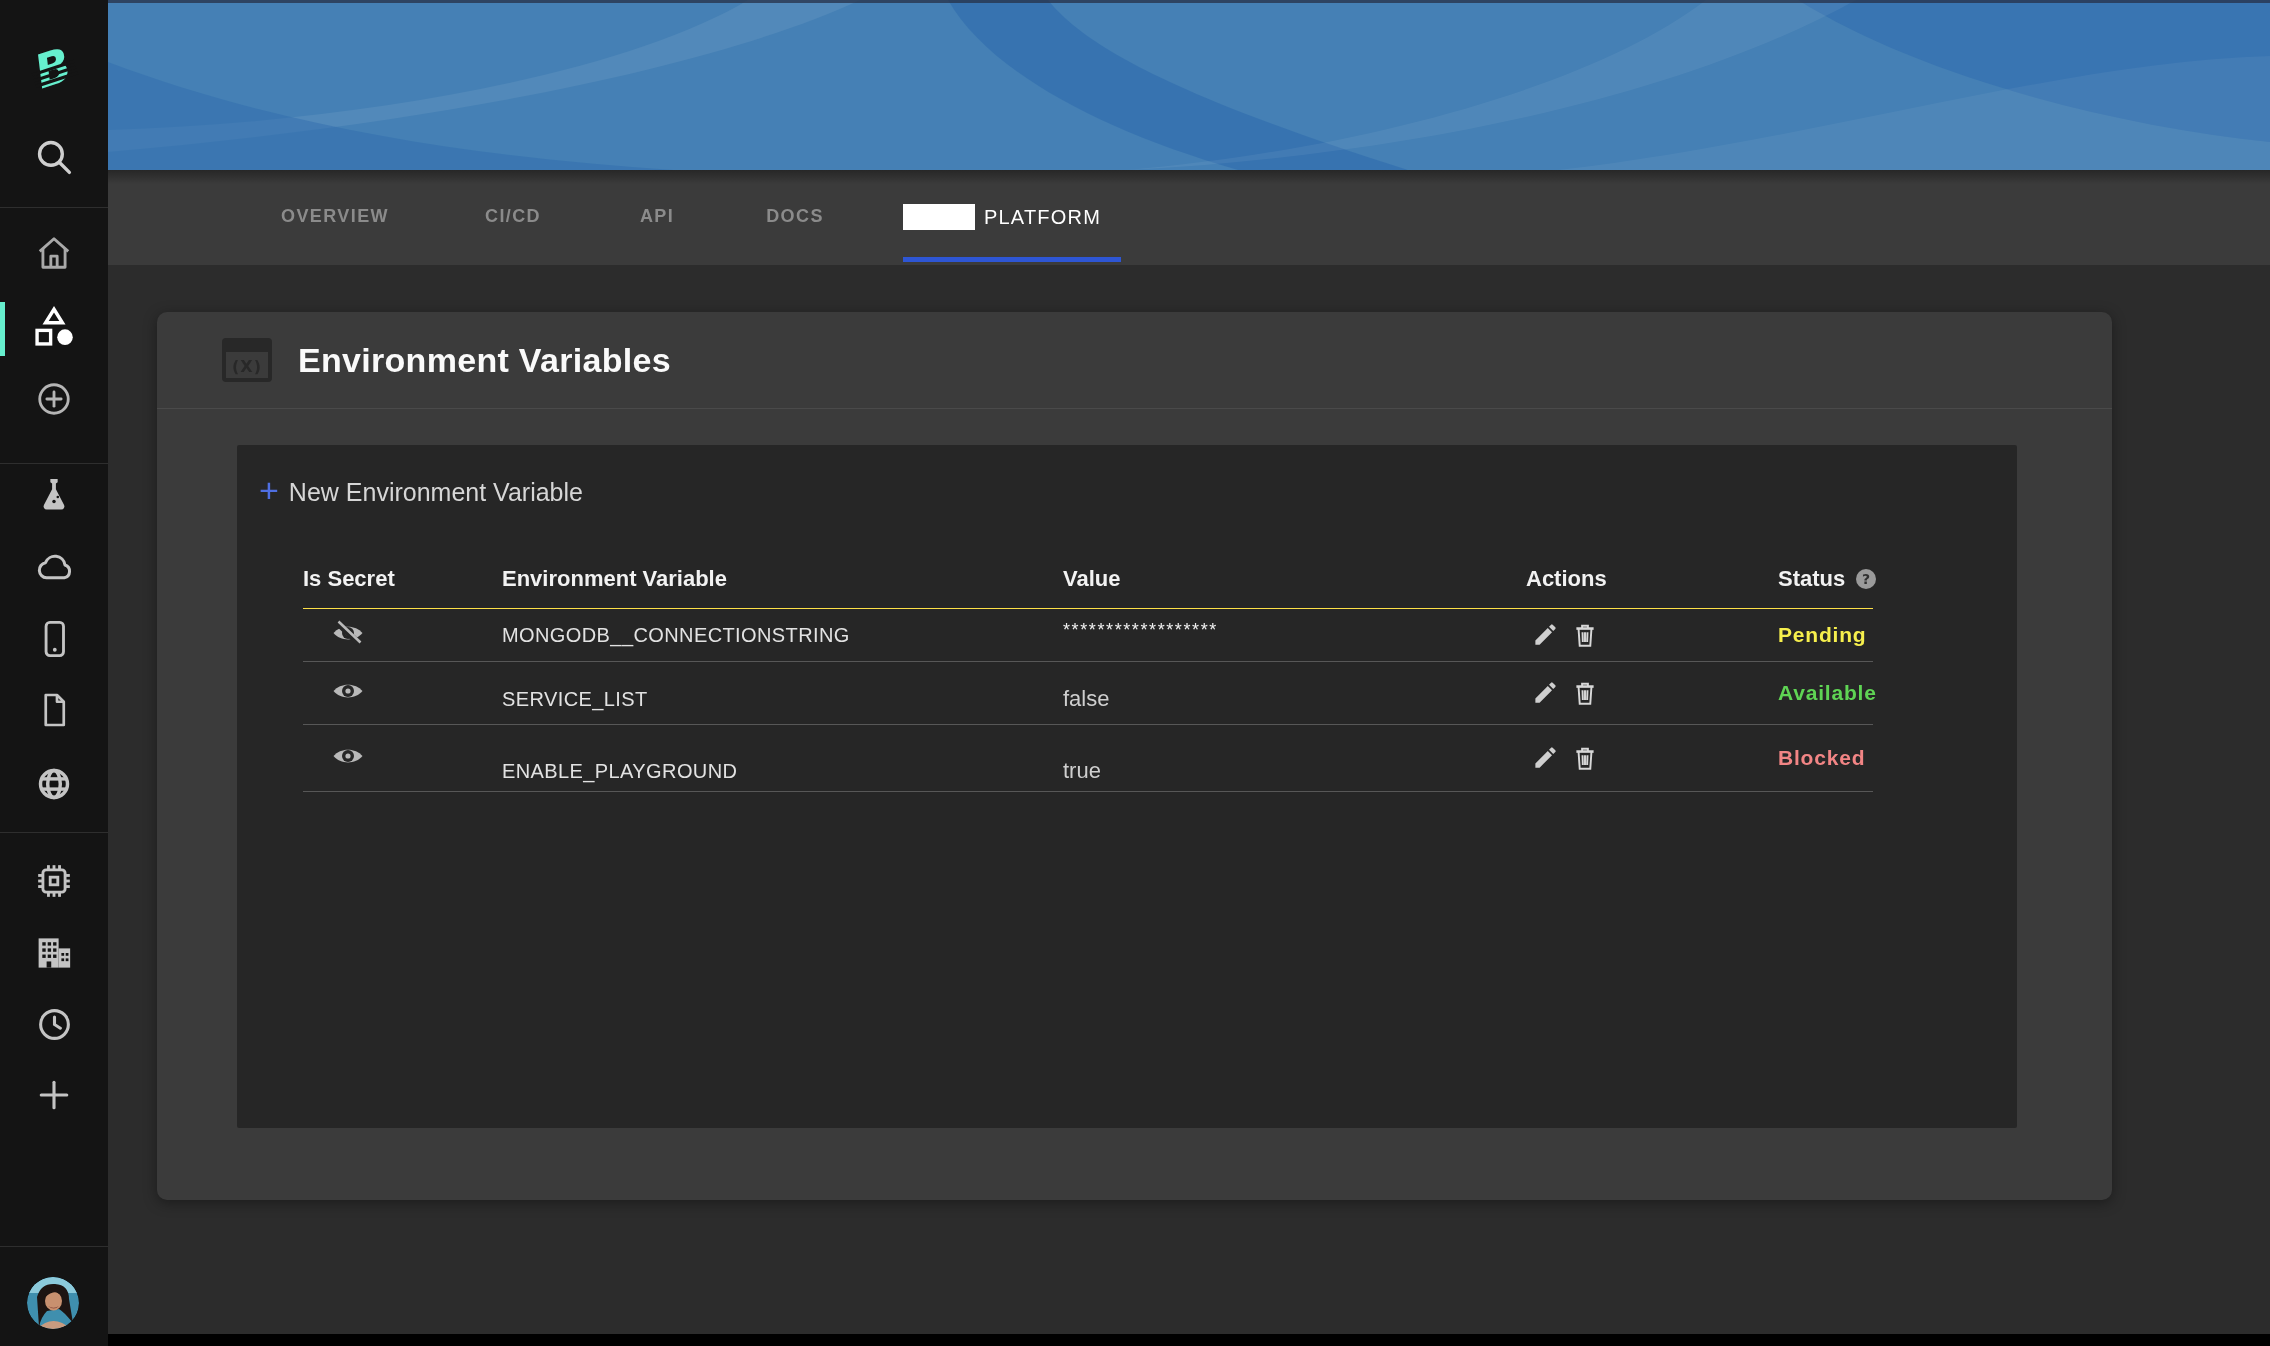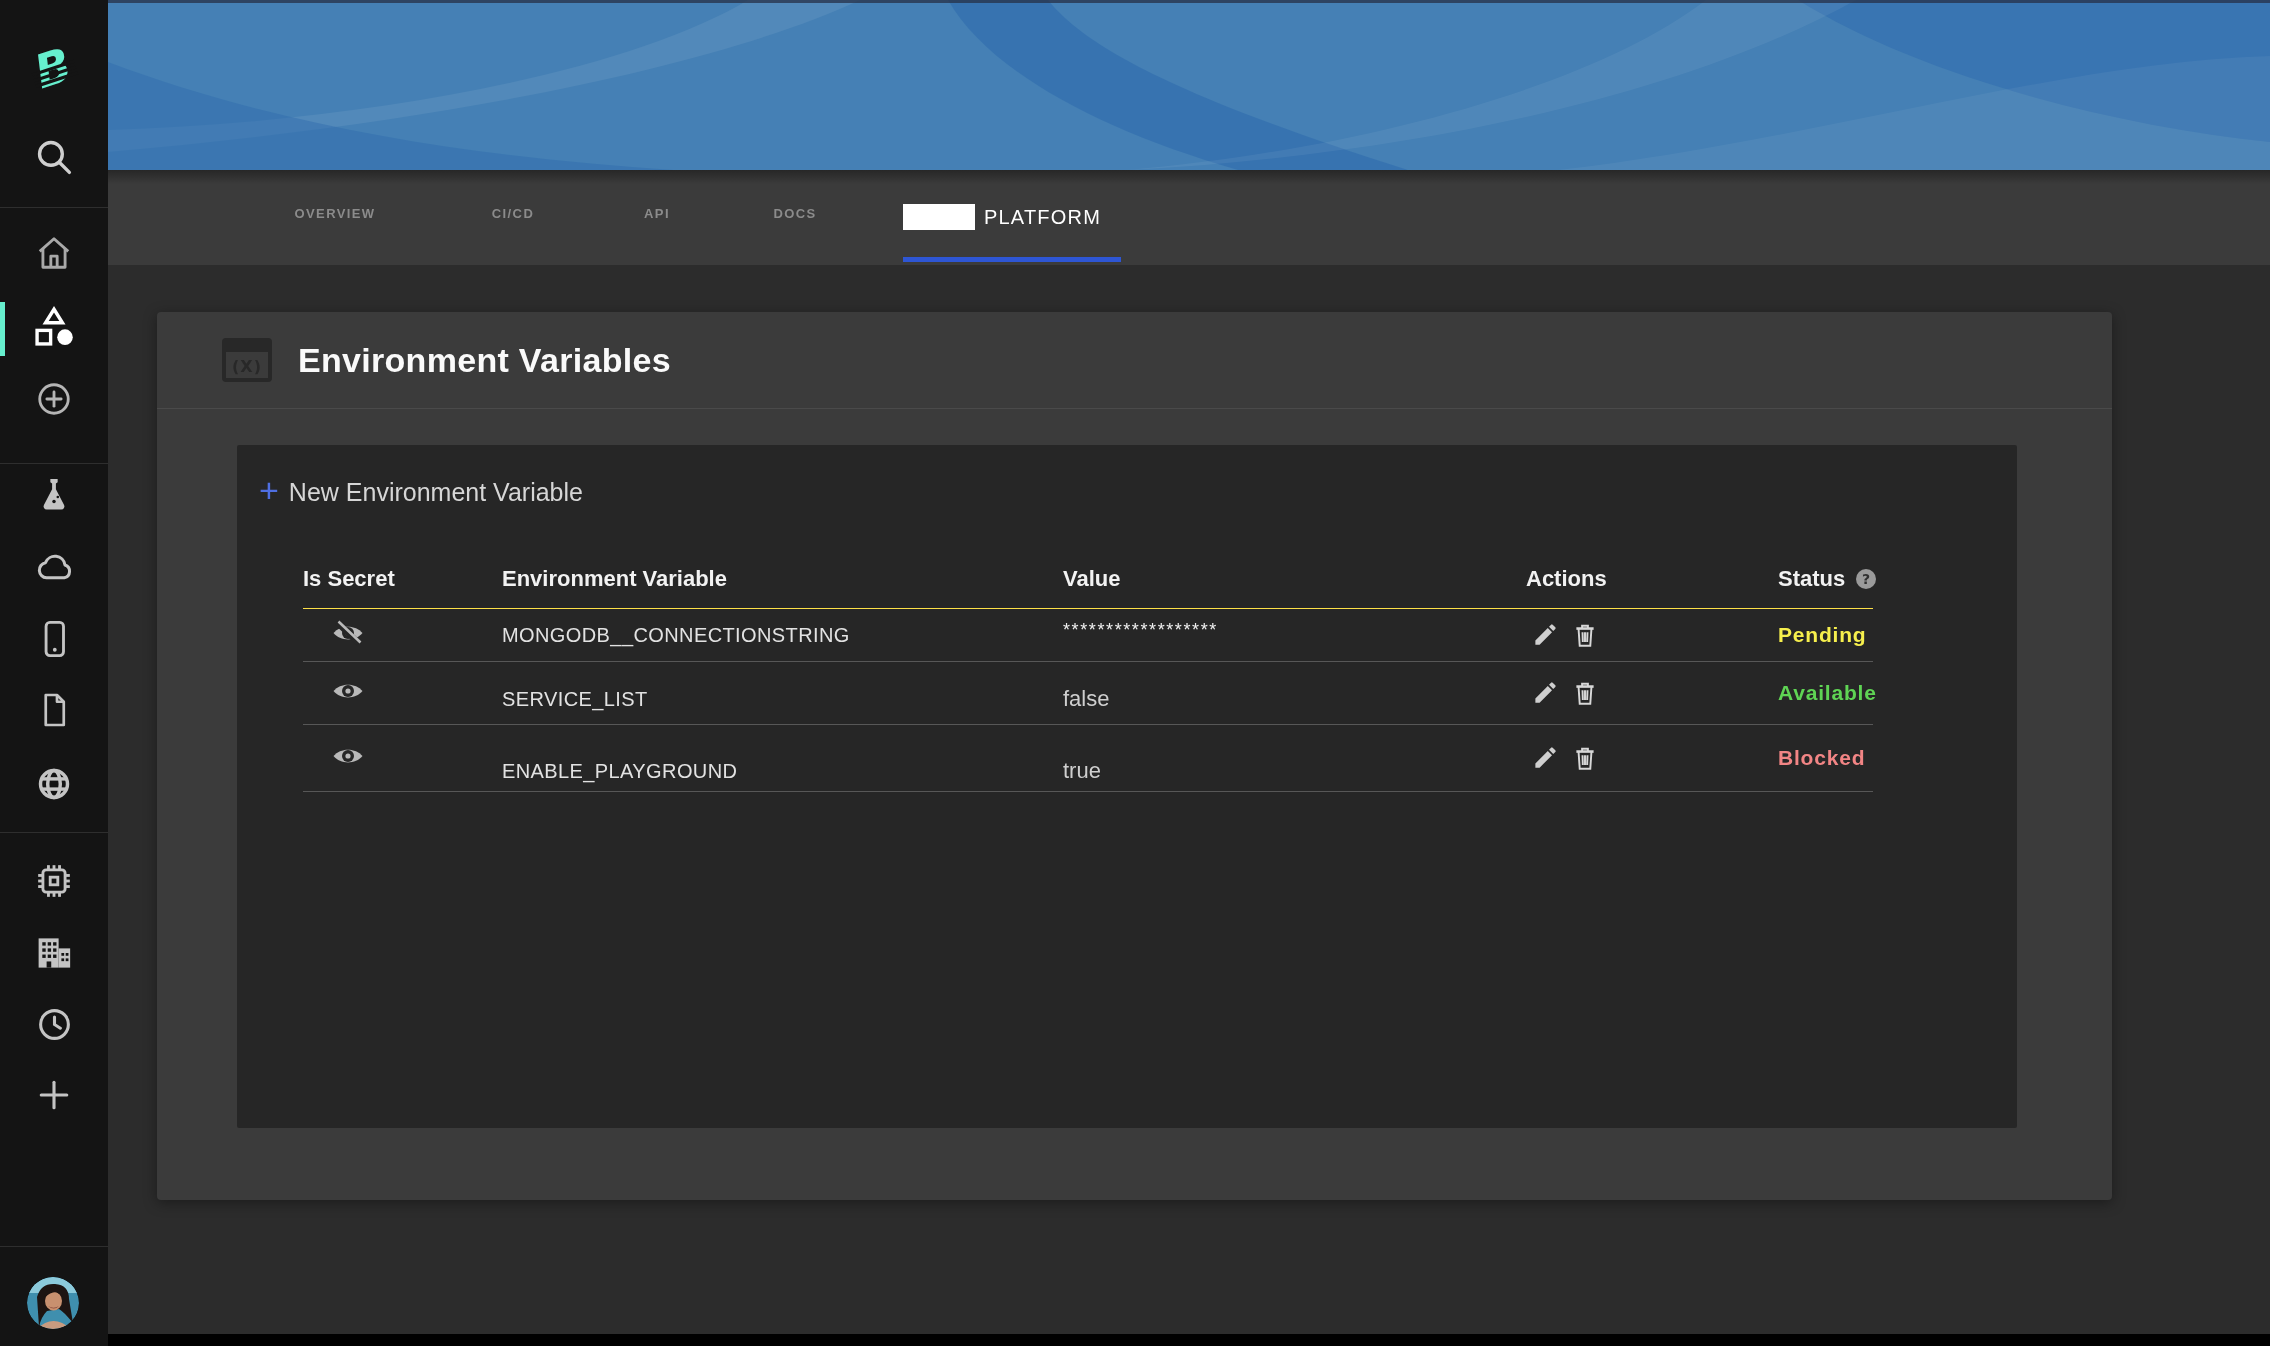--- a/index.html
+++ b/index.html
@@ -13,30 +13,30 @@
   .active-bar{position:absolute;left:0;top:302px;width:5px;height:54px;}
   .avatar{position:absolute;left:27px;top:1277px;width:52px;height:52px;border-radius:50%;overflow:hidden;cursor:pointer;}
 
   
   .banner{position:absolute;left:108px;top:0;width:2162px;height:170px;}
 
   
   .tabstrip{position:absolute;left:108px;top:170px;width:2162px;height:95px;background:#3b3b3b;}
   .tabstrip::before{content:"";position:absolute;left:0;top:0;width:100%;height:14px;
        background:linear-gradient(rgba(0,0,0,.35),rgba(0,0,0,0));pointer-events:none;}
-  .tab{position:absolute;top:36px;transform:translateX(-50%);font-size:13px;font-weight:bold;
+  .tab{position:absolute;top:36px;transform:translateX(-50%);font-size:18px;font-weight:bold;
        letter-spacing:1.4px;color:#8b8b8b;cursor:pointer;white-space:nowrap;}
   .tab-active{position:absolute;left:795px;top:34px;display:flex;align-items:center;gap:9px;cursor:pointer;}
   .redaction{width:72px;height:26px;background:#ffffff;}
   .tab-active .lbl{font-size:20px;font-weight:normal;letter-spacing:1.2px;color:#ffffff;white-space:nowrap;}
   .tab-underline{position:absolute;left:795px;top:87px;width:218px;height:5px;}
 
   
   .panel{position:absolute;left:157px;top:312px;width:1955px;height:888px;background:#3b3b3b;
-         border-radius:4px;box-shadow:0 3px 14px rgba(0,0,0,.38);}
+         border-radius:10px;box-shadow:0 3px 14px rgba(0,0,0,.38);}
   .panel-head{position:absolute;left:0;top:0;width:100%;height:96px;border-bottom:1px solid #4a4a4a;
          display:flex;align-items:center;}
   .panel-head .win-ic{margin-left:65px;width:50px;height:44px;}
   .panel-title{margin-left:26px;font-size:34px;font-weight:bold;color:#fafafa;letter-spacing:.3px;}
 
   .inner{position:absolute;left:80px;top:133px;width:1780px;height:683px;background:#262626;border-radius:2px;}
   .newvar{position:absolute;left:22px;top:30px;display:flex;align-items:center;gap:10px;cursor:pointer;}
   .newvar .plus{font-size:34px;font-weight:300;line-height:34px;transform:translateY(-2px);}
   .newvar .txt{font-size:25px;color:#d6d6d6;}
 

